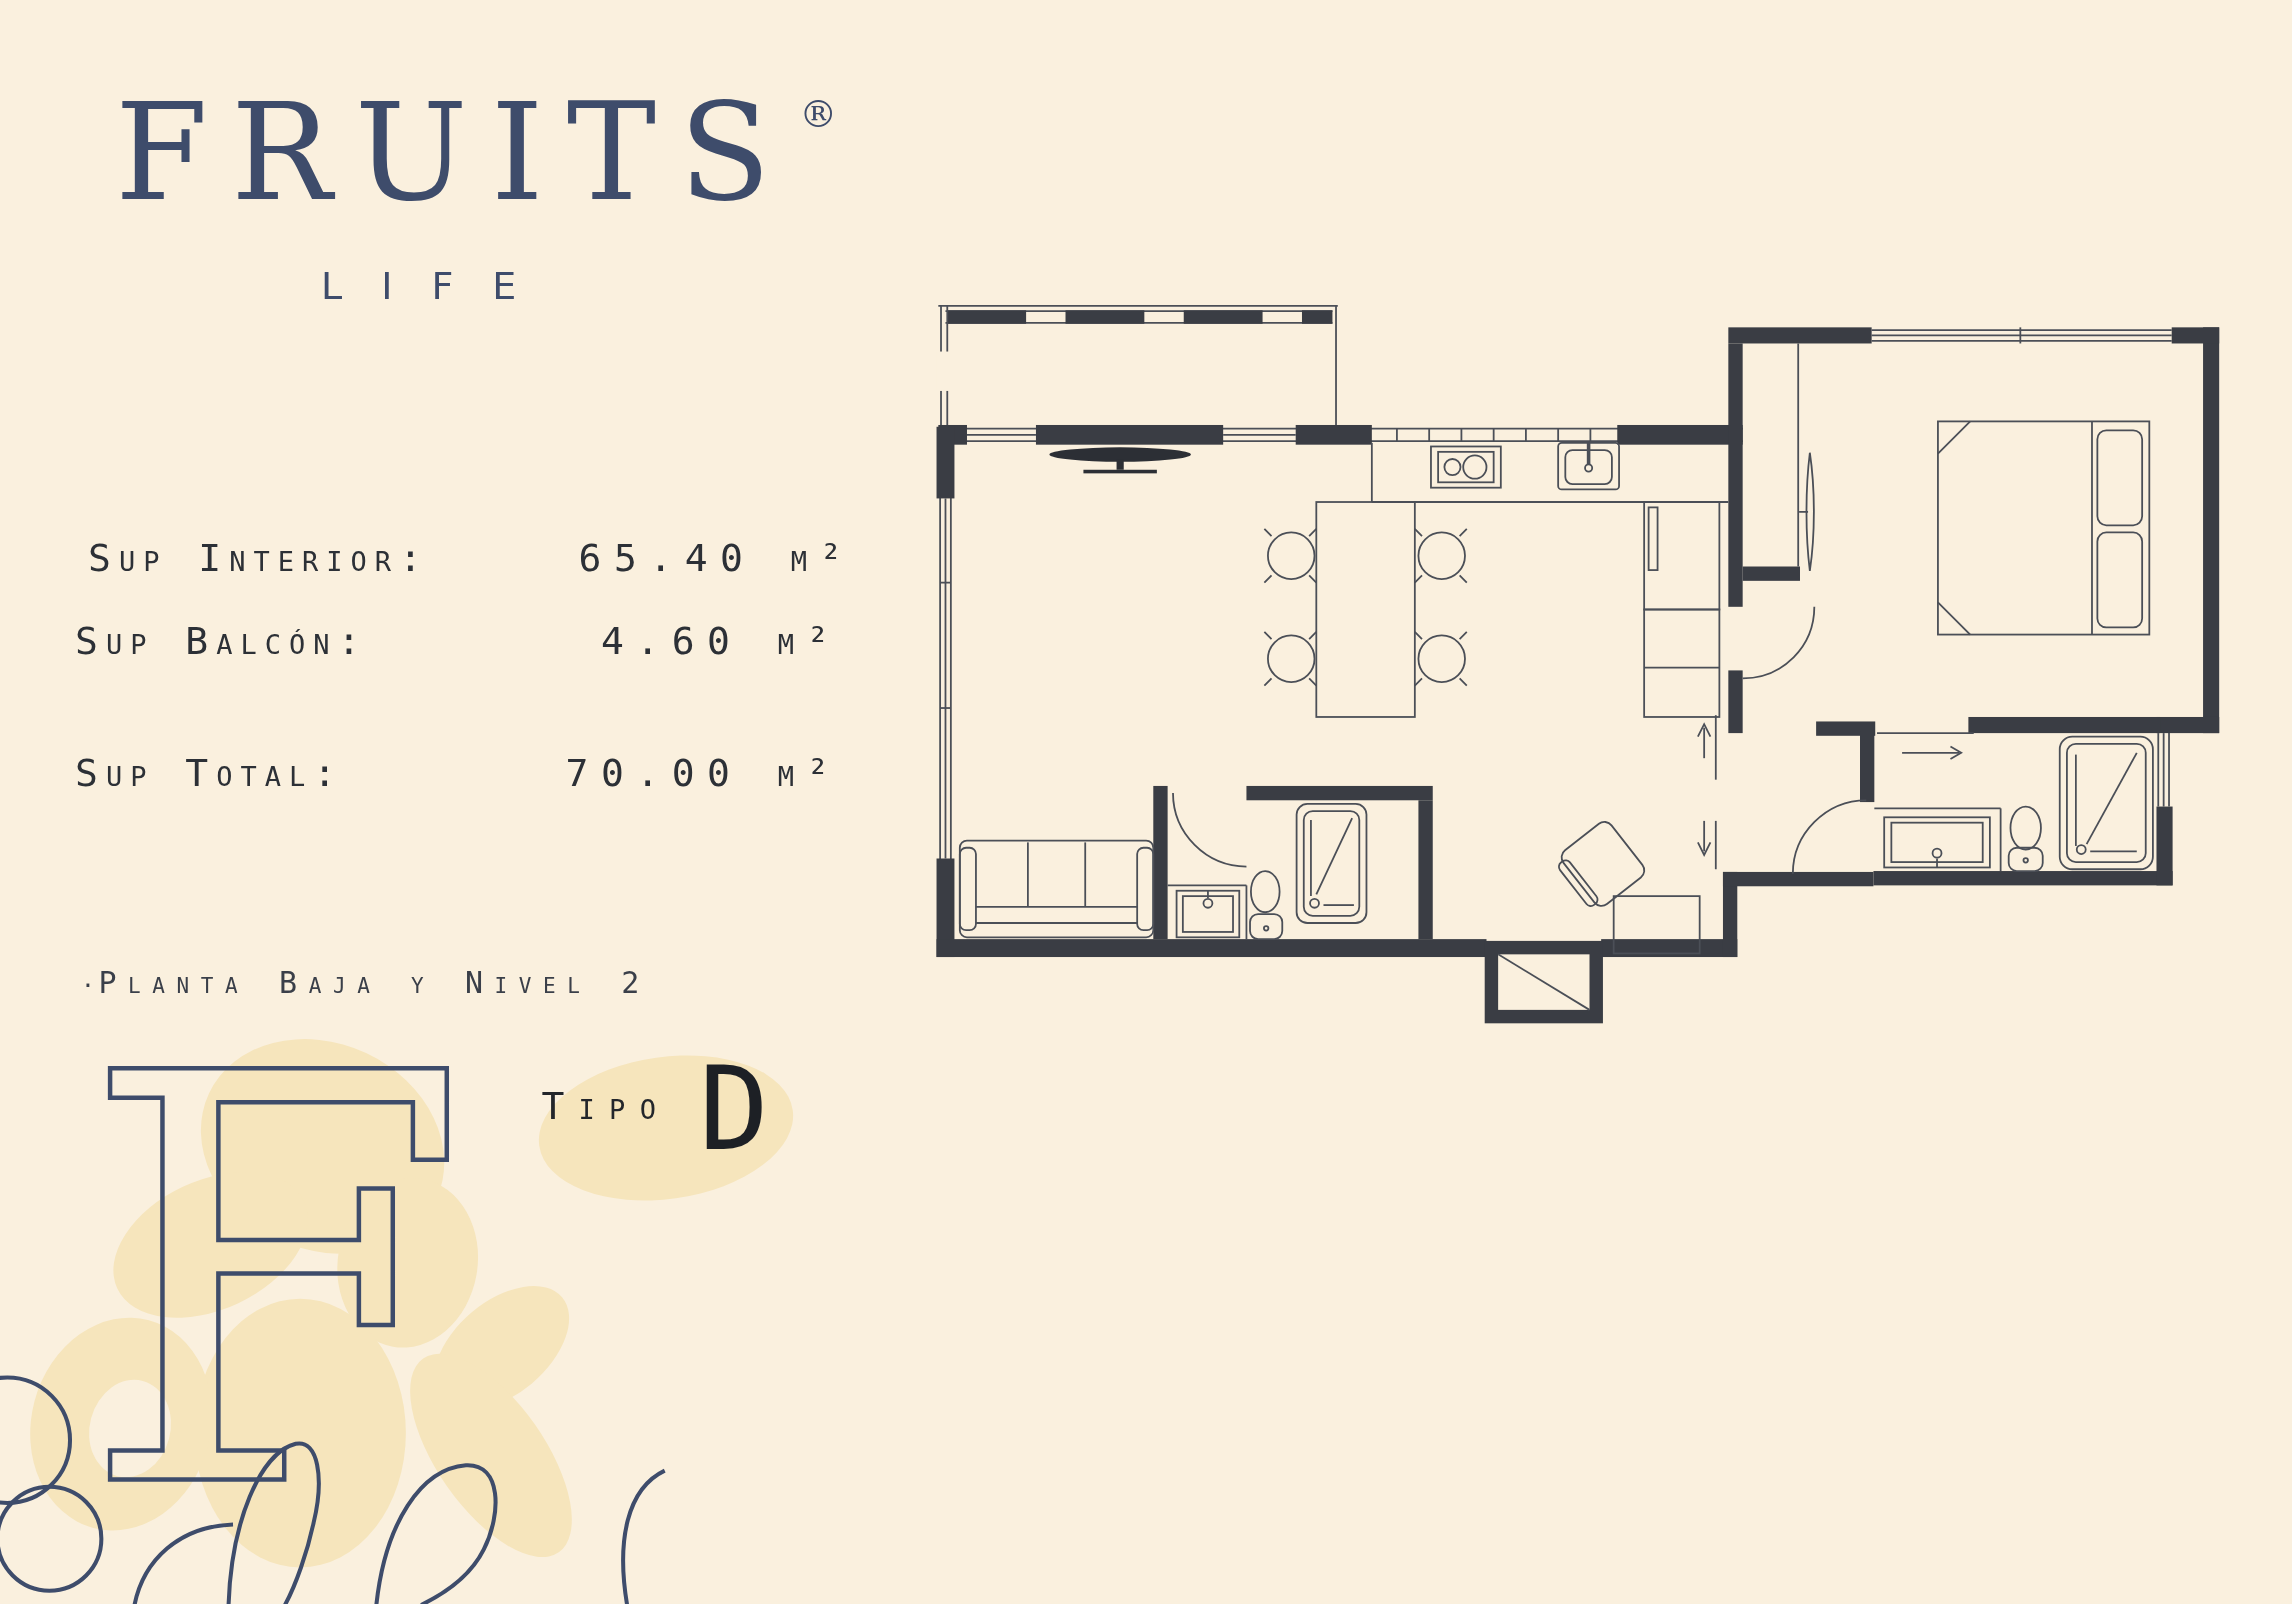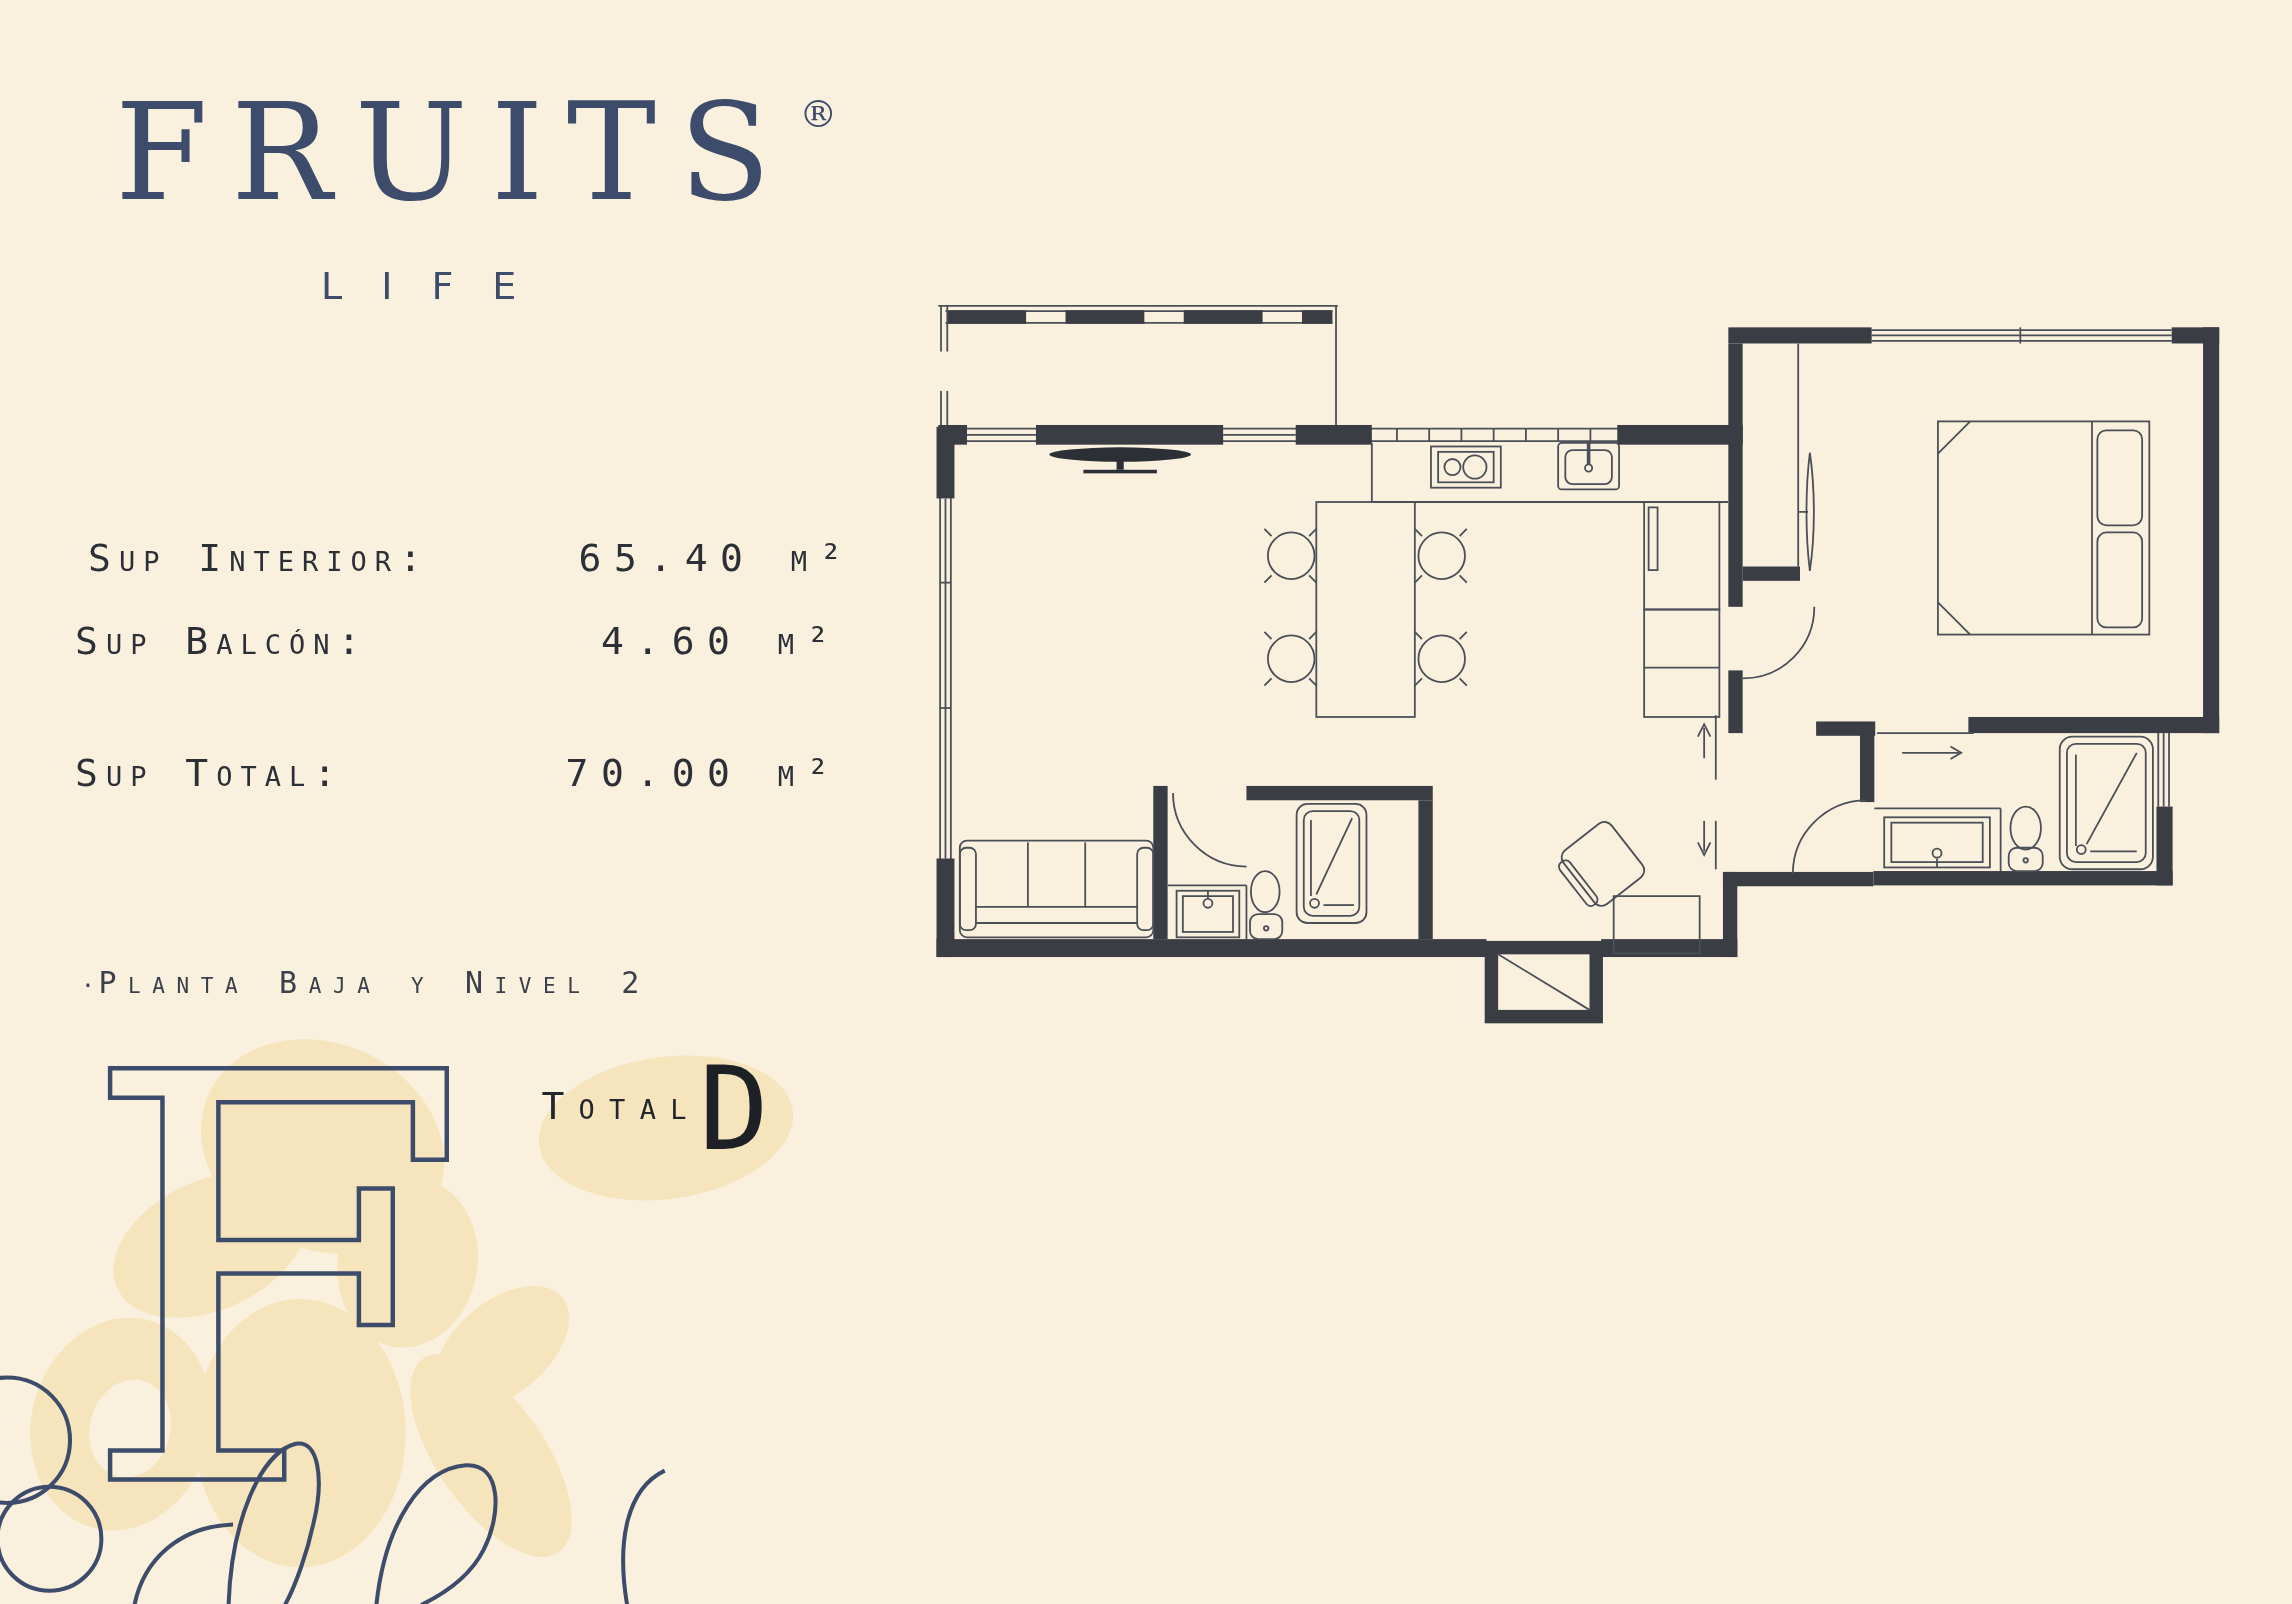--- a/index.html
+++ b/index.html
@@ -81,21 +81,21 @@
     <span class="val">70.00 m²</span>
   </div>
 </section>
 
 <div class="note">
   <span class="bullet">·</span><span>Planta Baja y Nivel 2</span>
 </div>
 
 <div class="tipo-wrap">
   <div class="tipo-blob" id="tipo-blob" style="background: rgb(246, 229, 188);"></div>
-  <div class="tipo-label">Total</div>
+  <div class="tipo-label">Tipo</div>
   <div class="tipo-letter">D</div>
 </div>
 
 <svg class="plan-svg" viewBox="1040 330 1470 815">
   <g stroke-linecap="butt" fill="none">
 
     <g stroke="#4b4f57" stroke-width="2">
       <line x1="1048" y1="341" x2="1494" y2="341"></line>
       <line x1="1056" y1="347" x2="1488" y2="347"></line>
       <line x1="1056" y1="360" x2="1488" y2="360"></line>

